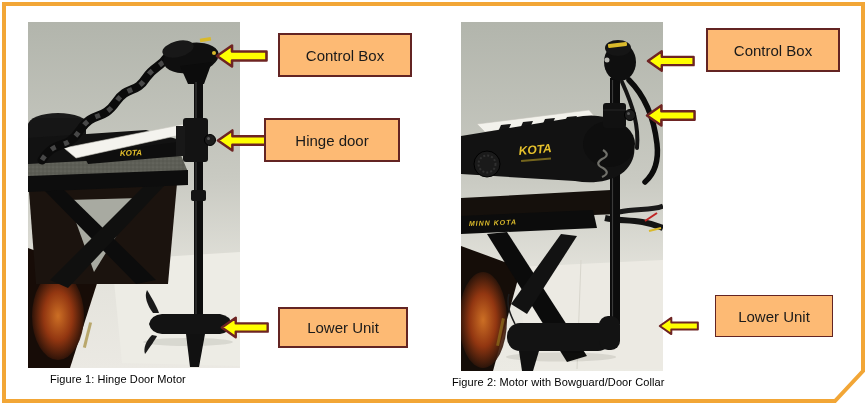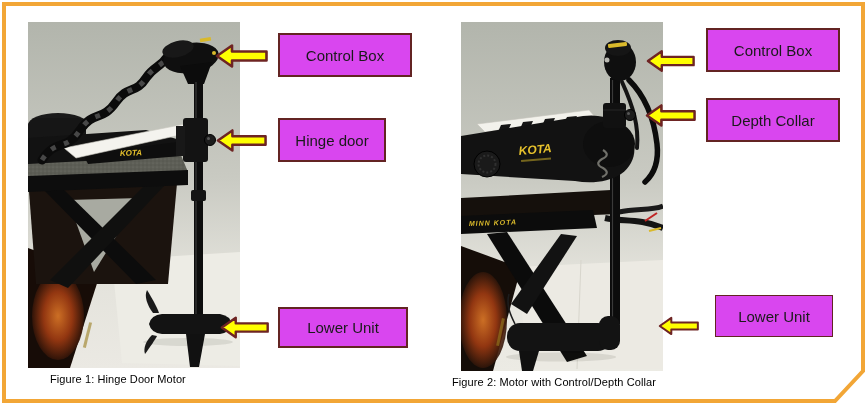--- a/index.html
+++ b/index.html
@@ -7,21 +7,21 @@
     position:relative;width:867px;height:409px;background:#ffffff;
     overflow:hidden;font-family:"Liberation Sans",sans-serif;
   }
   .frame{position:absolute;left:0;top:0;pointer-events:none;}
   .photo{position:absolute;display:block;}
   .caption{
     position:absolute;font-size:11px;font-weight:normal;color:#000000;
     white-space:nowrap;letter-spacing:0.1px;
   }
   .callout-box{
-    position:absolute;background:#d946ef;border:2px solid #632423;
+    position:absolute;background:#fdba74;border:2px solid #632423;
     display:flex;align-items:center;justify-content:center;
     font-size:15px;color:#1a1a1a;white-space:nowrap;box-sizing:border-box;
   }
   .callout-box.thin{border-width:1.5px;}
   .arrow{position:absolute;overflow:visible;}
   .arrow polygon{stroke:#6E2423;stroke-width:2.6;stroke-linejoin:round;}
   svg text{font-family:"Liberation Sans",sans-serif;}
 </style>
 </head>
 <body>
@@ -177,45 +177,44 @@
     <g>
       <ellipse cx="100" cy="335" rx="55" ry="4.5" fill="rgba(40,40,30,0.10)"></ellipse>
       <rect x="46" y="301" width="104" height="28" rx="13" fill="#131313"></rect>
       <rect x="138" y="294" width="21" height="34" rx="9" fill="#131313"></rect>
       <polygon points="58,329 78,329 72,349 61,349" fill="#101010"></polygon>
       <path d="M54,302 C49,292 45,283 48,272" stroke="#1d1d1d" stroke-width="1.6" fill="none"></path>
     </g>
   </svg>
 
   <div class="caption" style="left:50px;top:373px;">Figure 1: Hinge Door Motor</div>
-  <div class="caption" style="left:452px;top:376px;">Figure 2: Motor with Control/Depth Collar</div>
+  <div class="caption" style="left:452px;top:376px;">Figure 2: Motor with Bowguard/Door Collar</div>
 
   <svg class="arrow" style="left:215px;top:43px;" width="54" height="26" viewBox="0 0 54 26">
     <polygon points="2,13 17,2.5 17,8.5 51.5,8.5 51.5,17.5 17,17.5 17,23.5" fill="#FFFF00"></polygon>
   </svg>
   <div class="callout-box" style="left:278px;top:33px;width:134px;height:44px;">Control Box</div>
 
   <svg class="arrow" style="left:215px;top:128px;" width="54" height="25" viewBox="0 0 54 26">
     <polygon points="2,13 17,2.5 17,8.5 51.5,8.5 51.5,17.5 17,17.5 17,23.5" fill="#FFFF00"></polygon>
   </svg>
-  <div class="callout-box" style="left:278px;top:118px;width:108px;height:44px;">Hinge door</div>
+  <div class="callout-box" style="left:264px;top:118px;width:136px;height:44px;">Hinge door</div>
 
   <svg class="arrow" style="left:220px;top:315px;" width="50" height="25" viewBox="0 0 54 26">
     <polygon points="2,13 17,2.5 17,8.5 51.5,8.5 51.5,17.5 17,17.5 17,23.5" fill="#FFFF00"></polygon>
   </svg>
   <div class="callout-box" style="left:278px;top:307px;width:130px;height:41px;">Lower Unit</div>
 
   <svg class="arrow" style="left:645px;top:49px;" width="52" height="24" viewBox="0 0 54 26">
     <polygon points="2,13 17,2.5 17,8.5 51.5,8.5 51.5,17.5 17,17.5 17,23.5" fill="#FFFF00"></polygon>
   </svg>
   <div class="callout-box" style="left:706px;top:28px;width:134px;height:44px;">Control Box</div>
 
   <svg class="arrow" style="left:645px;top:103px;" width="52" height="25" viewBox="0 0 54 26">
     <polygon points="2,13 17,2.5 17,8.5 51.5,8.5 51.5,17.5 17,17.5 17,23.5" fill="#FFFF00"></polygon>
   </svg>
-  <div class="callout-box" style="left:706px;top:98px;width:134px;height:44px;">Depth Collar</div>
 
   <svg class="arrow" style="left:655px;top:316px;" width="48" height="20" viewBox="0 0 54 26">
     <polygon points="2,13 17,2.5 17,8.5 51.5,8.5 51.5,17.5 17,17.5 17,23.5" fill="#FFFF00"></polygon>
   </svg>
   <div class="callout-box thin" style="left:715px;top:295px;width:118px;height:42px;">Lower Unit</div>
 
 </div>
 
 </body></html>

